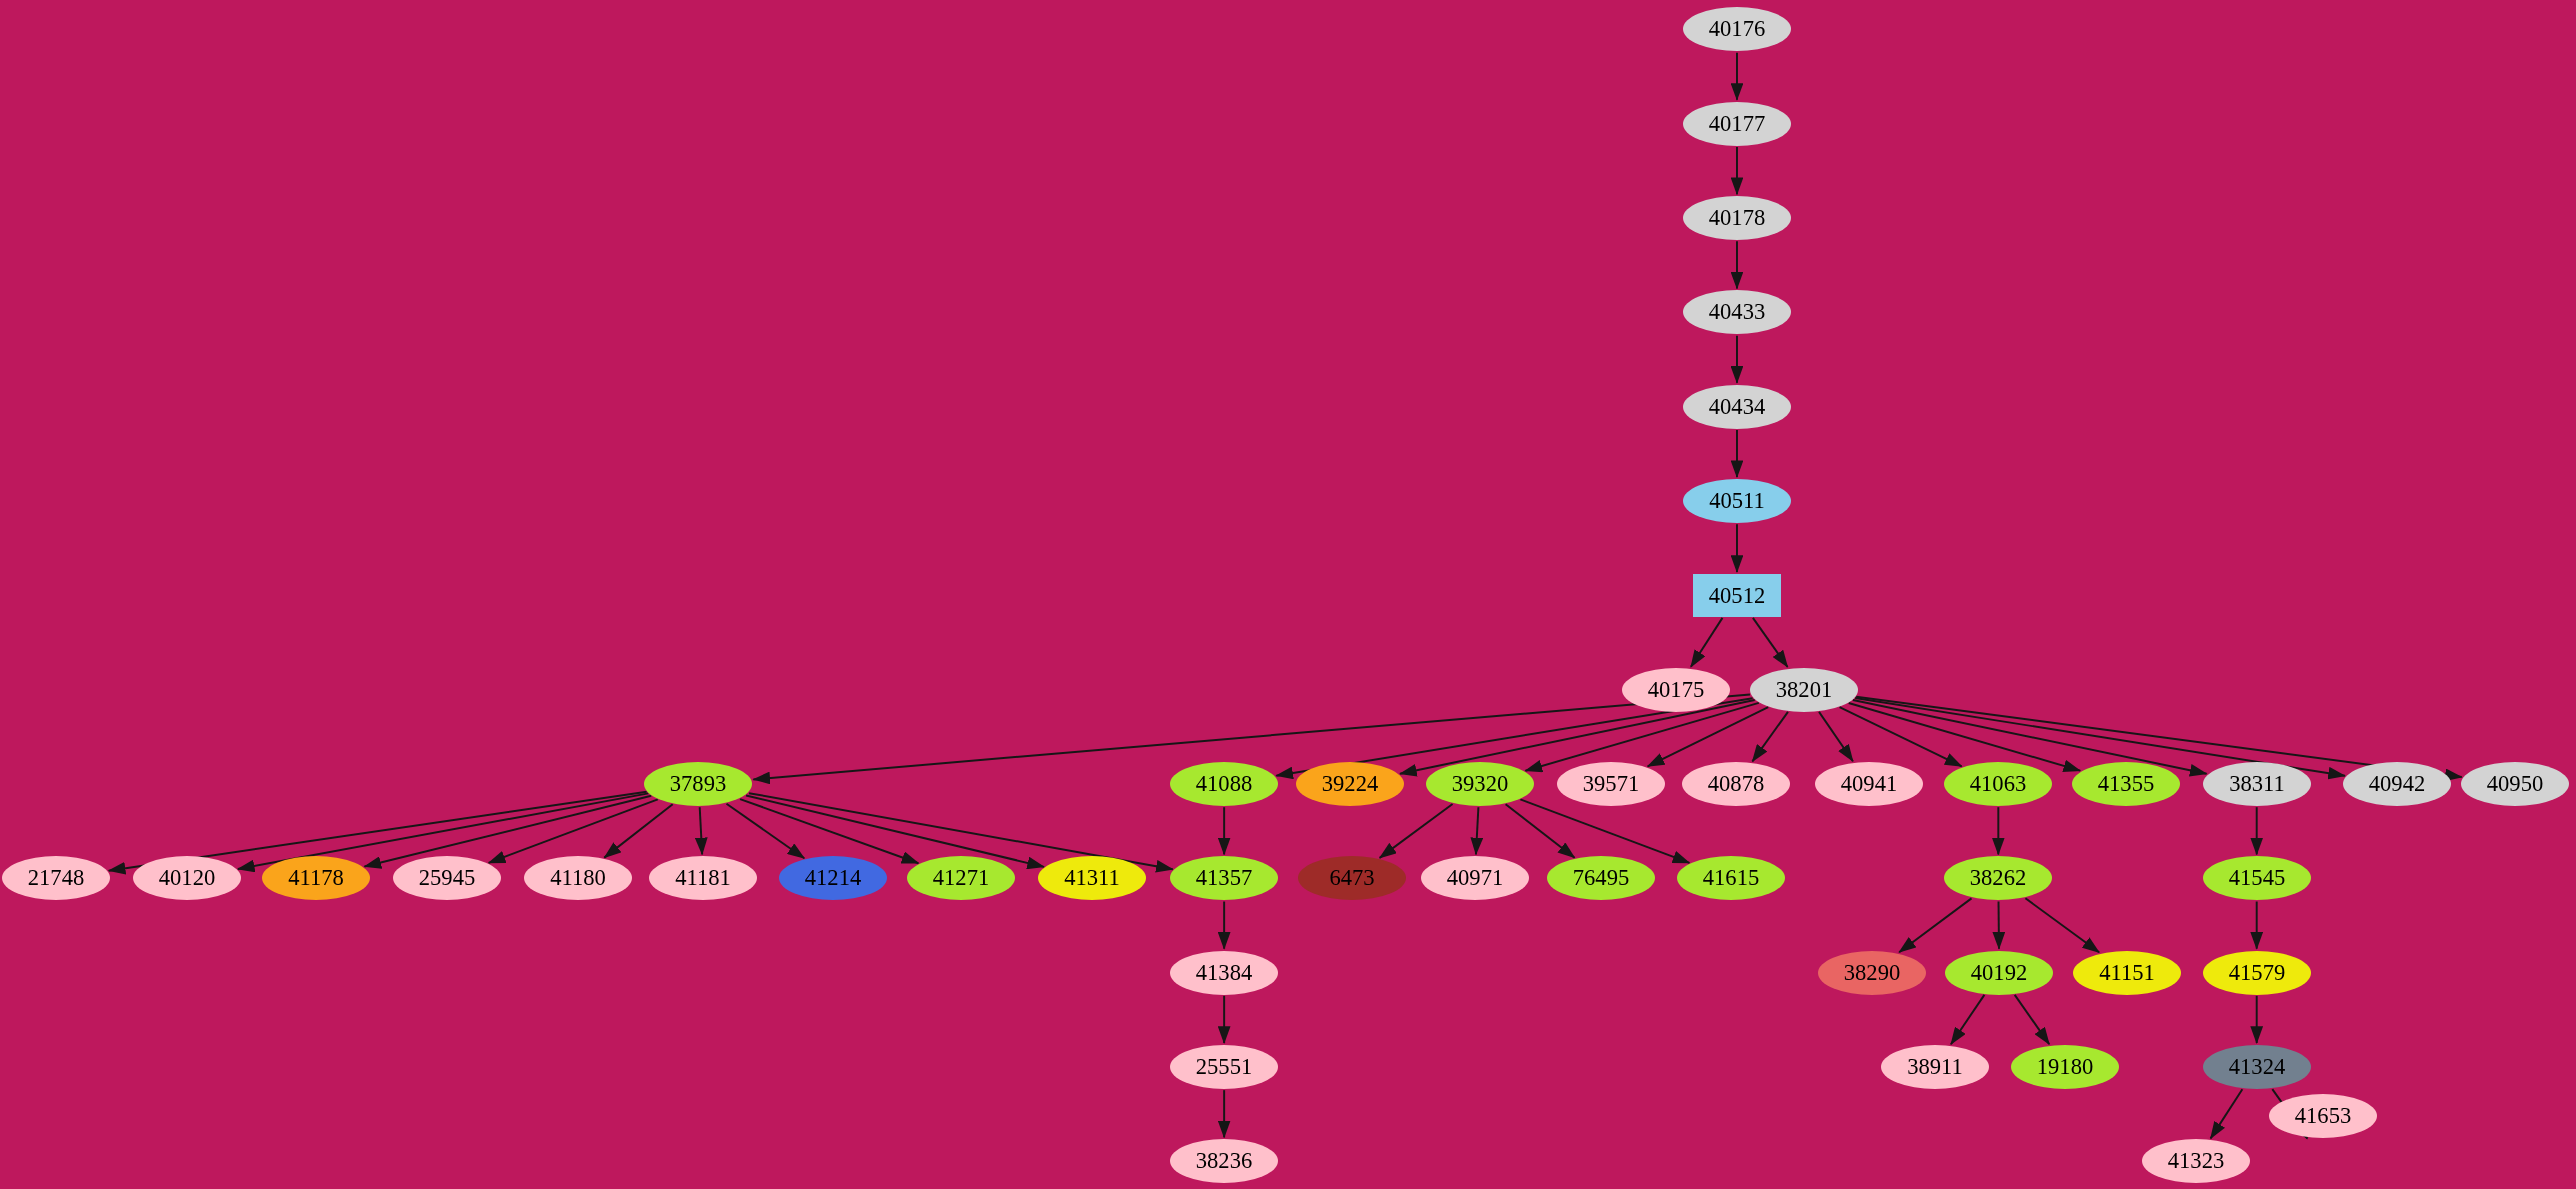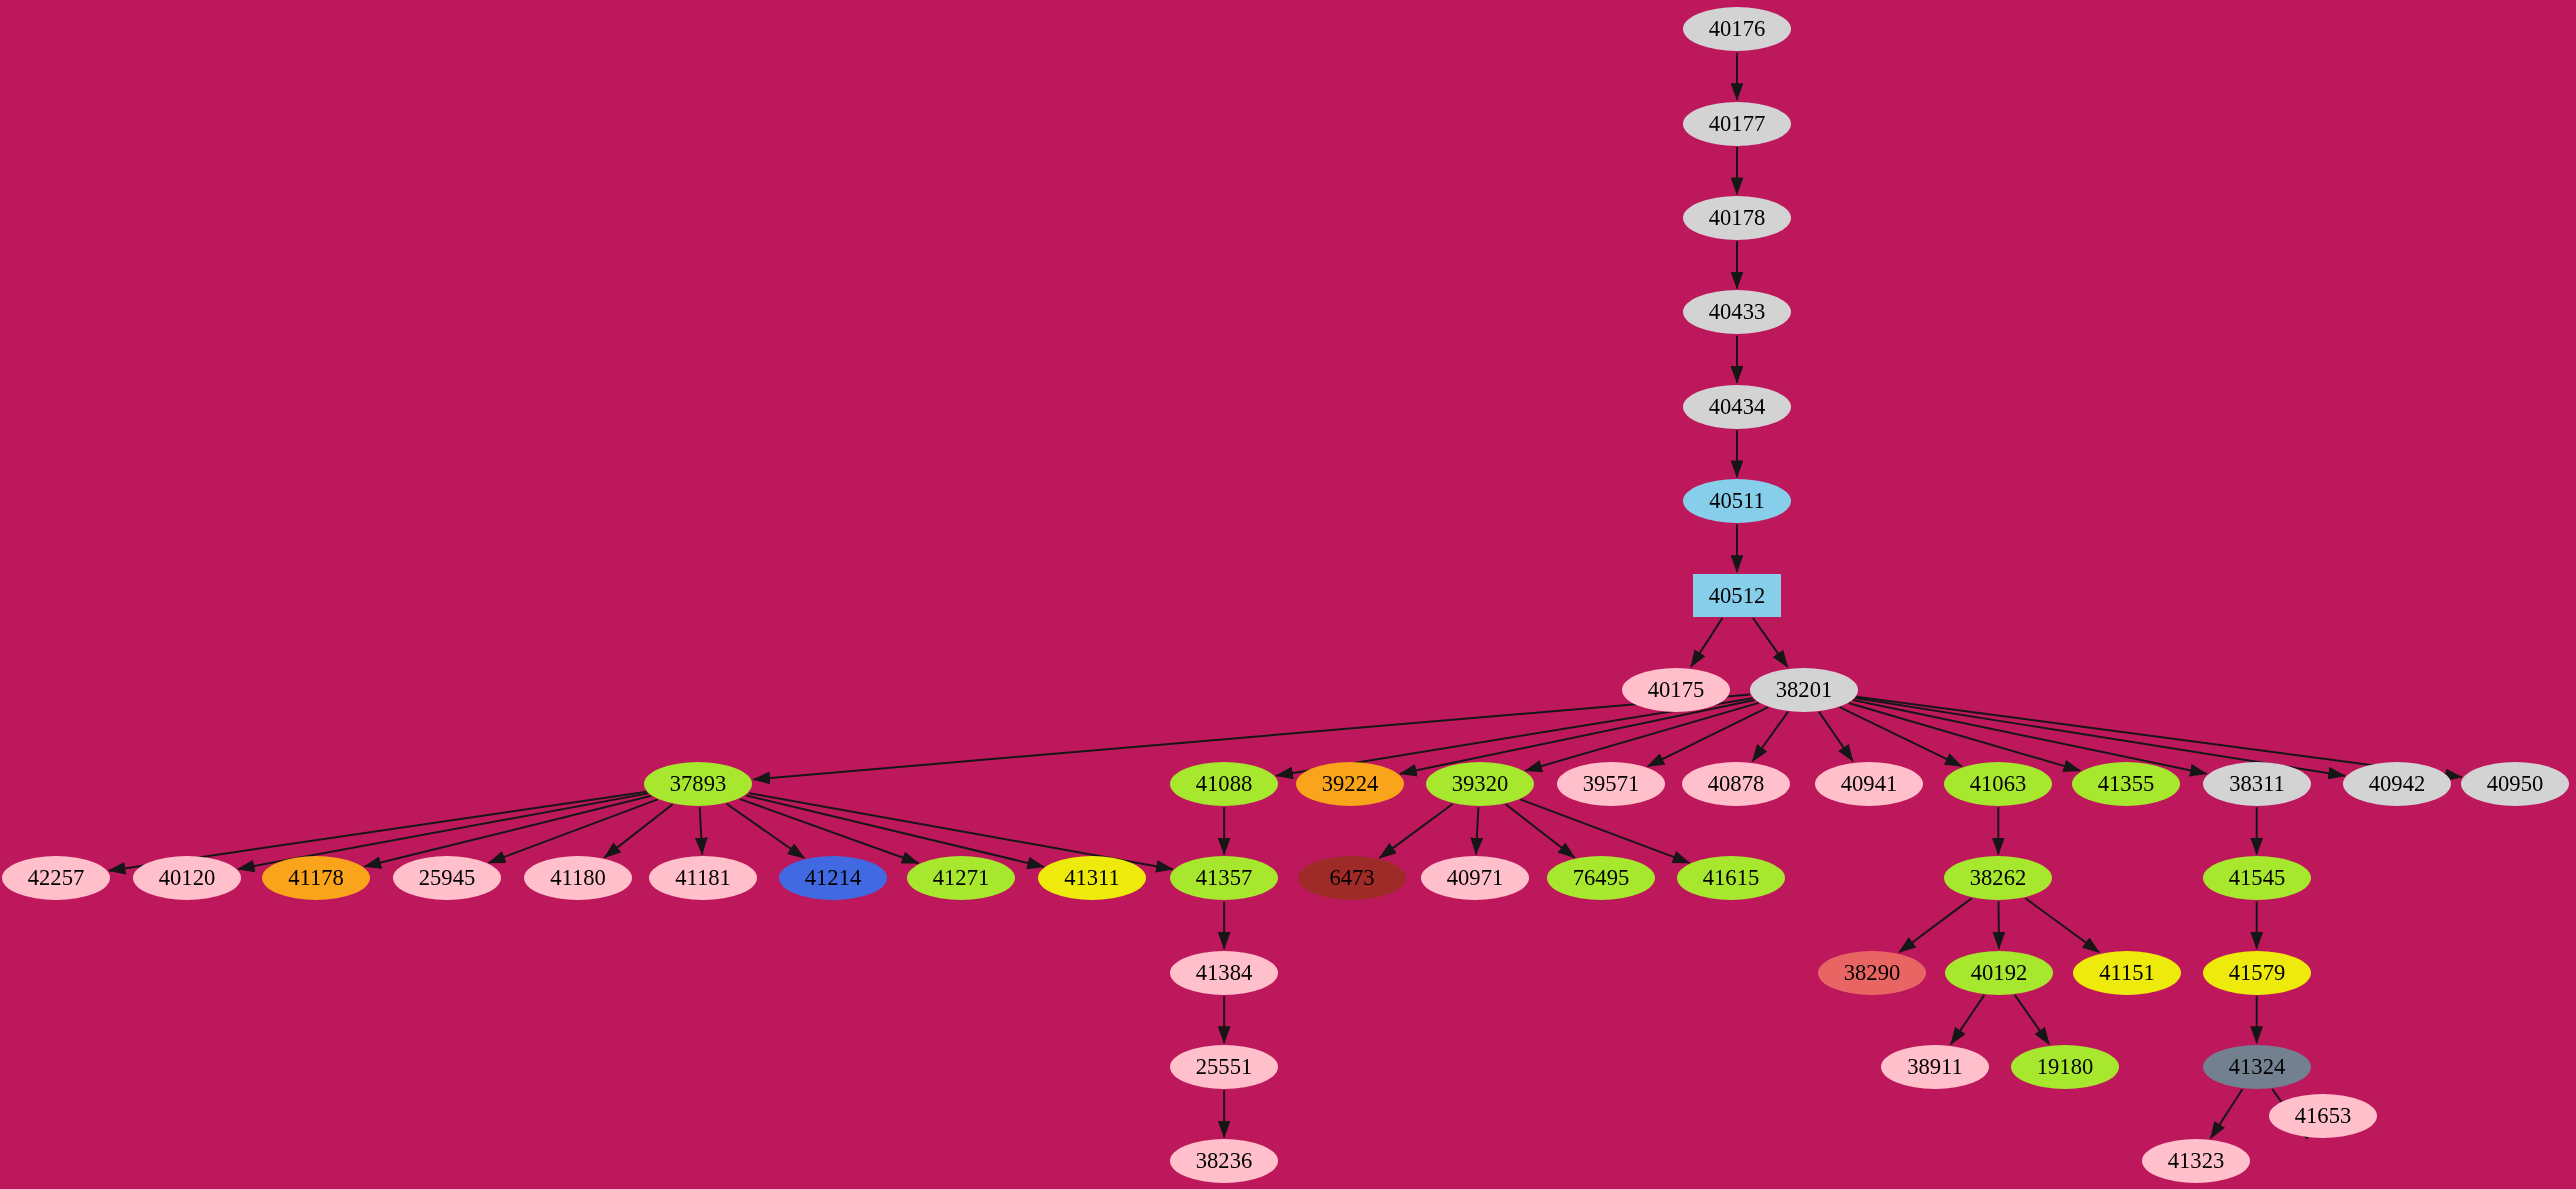--- a/index.html
+++ b/index.html
@@ -126,21 +126,21 @@
       <div class="node ellipse" style="left: 1296px; top: 762px; background: rgb(250, 164, 27);">39224</div>
       <div class="node ellipse" style="left: 1426px; top: 762px; background: rgb(167, 232, 47);">39320</div>
       <div class="node ellipse" style="left: 1557px; top: 762px; background: rgb(255, 192, 203);">39571</div>
       <div class="node ellipse" style="left: 1682px; top: 762px; background: rgb(255, 192, 203);">40878</div>
       <div class="node ellipse" style="left: 1815px; top: 762px; background: rgb(255, 192, 203);">40941</div>
       <div class="node ellipse" style="left: 1944px; top: 762px; background: rgb(167, 232, 47);">41063</div>
       <div class="node ellipse" style="left: 2072px; top: 762px; background: rgb(167, 232, 47);">41355</div>
       <div class="node ellipse" style="left: 2203px; top: 762px; background: rgb(211, 211, 211);">38311</div>
       <div class="node ellipse" style="left: 2343px; top: 762px; background: rgb(211, 211, 211); text-align: center;">40942</div>
       <div class="node ellipse" style="left: 2461px; top: 762px; background: rgb(211, 211, 211);">40950</div>
-      <div class="node ellipse" style="left: 2px; top: 856px; background: rgb(255, 192, 203);">42257</div>
+      <div class="node ellipse" style="left: 2px; top: 856px; background: rgb(255, 192, 203);">21748</div>
       <div class="node ellipse" style="left: 133px; top: 856px; background: rgb(255, 192, 203);">40120</div>
       <div class="node ellipse" style="left: 262px; top: 856px; background: rgb(250, 164, 27);">41178</div>
       <div class="node ellipse" style="left: 393px; top: 856px; background: rgb(255, 192, 203);">25945</div>
       <div class="node ellipse" style="left: 524px; top: 856px; background: rgb(255, 192, 203);">41180</div>
       <div class="node ellipse" style="left: 649px; top: 856px; background: rgb(255, 192, 203);">41181</div>
       <div class="node ellipse" style="left: 779px; top: 856px; background: rgb(65, 105, 225);">41214</div>
       <div class="node ellipse" style="left: 907px; top: 856px; background: rgb(167, 232, 47);">41271</div>
       <div class="node ellipse" style="left: 1038px; top: 856px; background: rgb(238, 234, 12);">41311</div>
       <div class="node ellipse" style="left: 1170px; top: 856px; background: rgb(167, 232, 47);">41357</div>
       <div class="node ellipse" style="left: 1298px; top: 856px; background: rgb(158, 43, 40);">6473</div>

